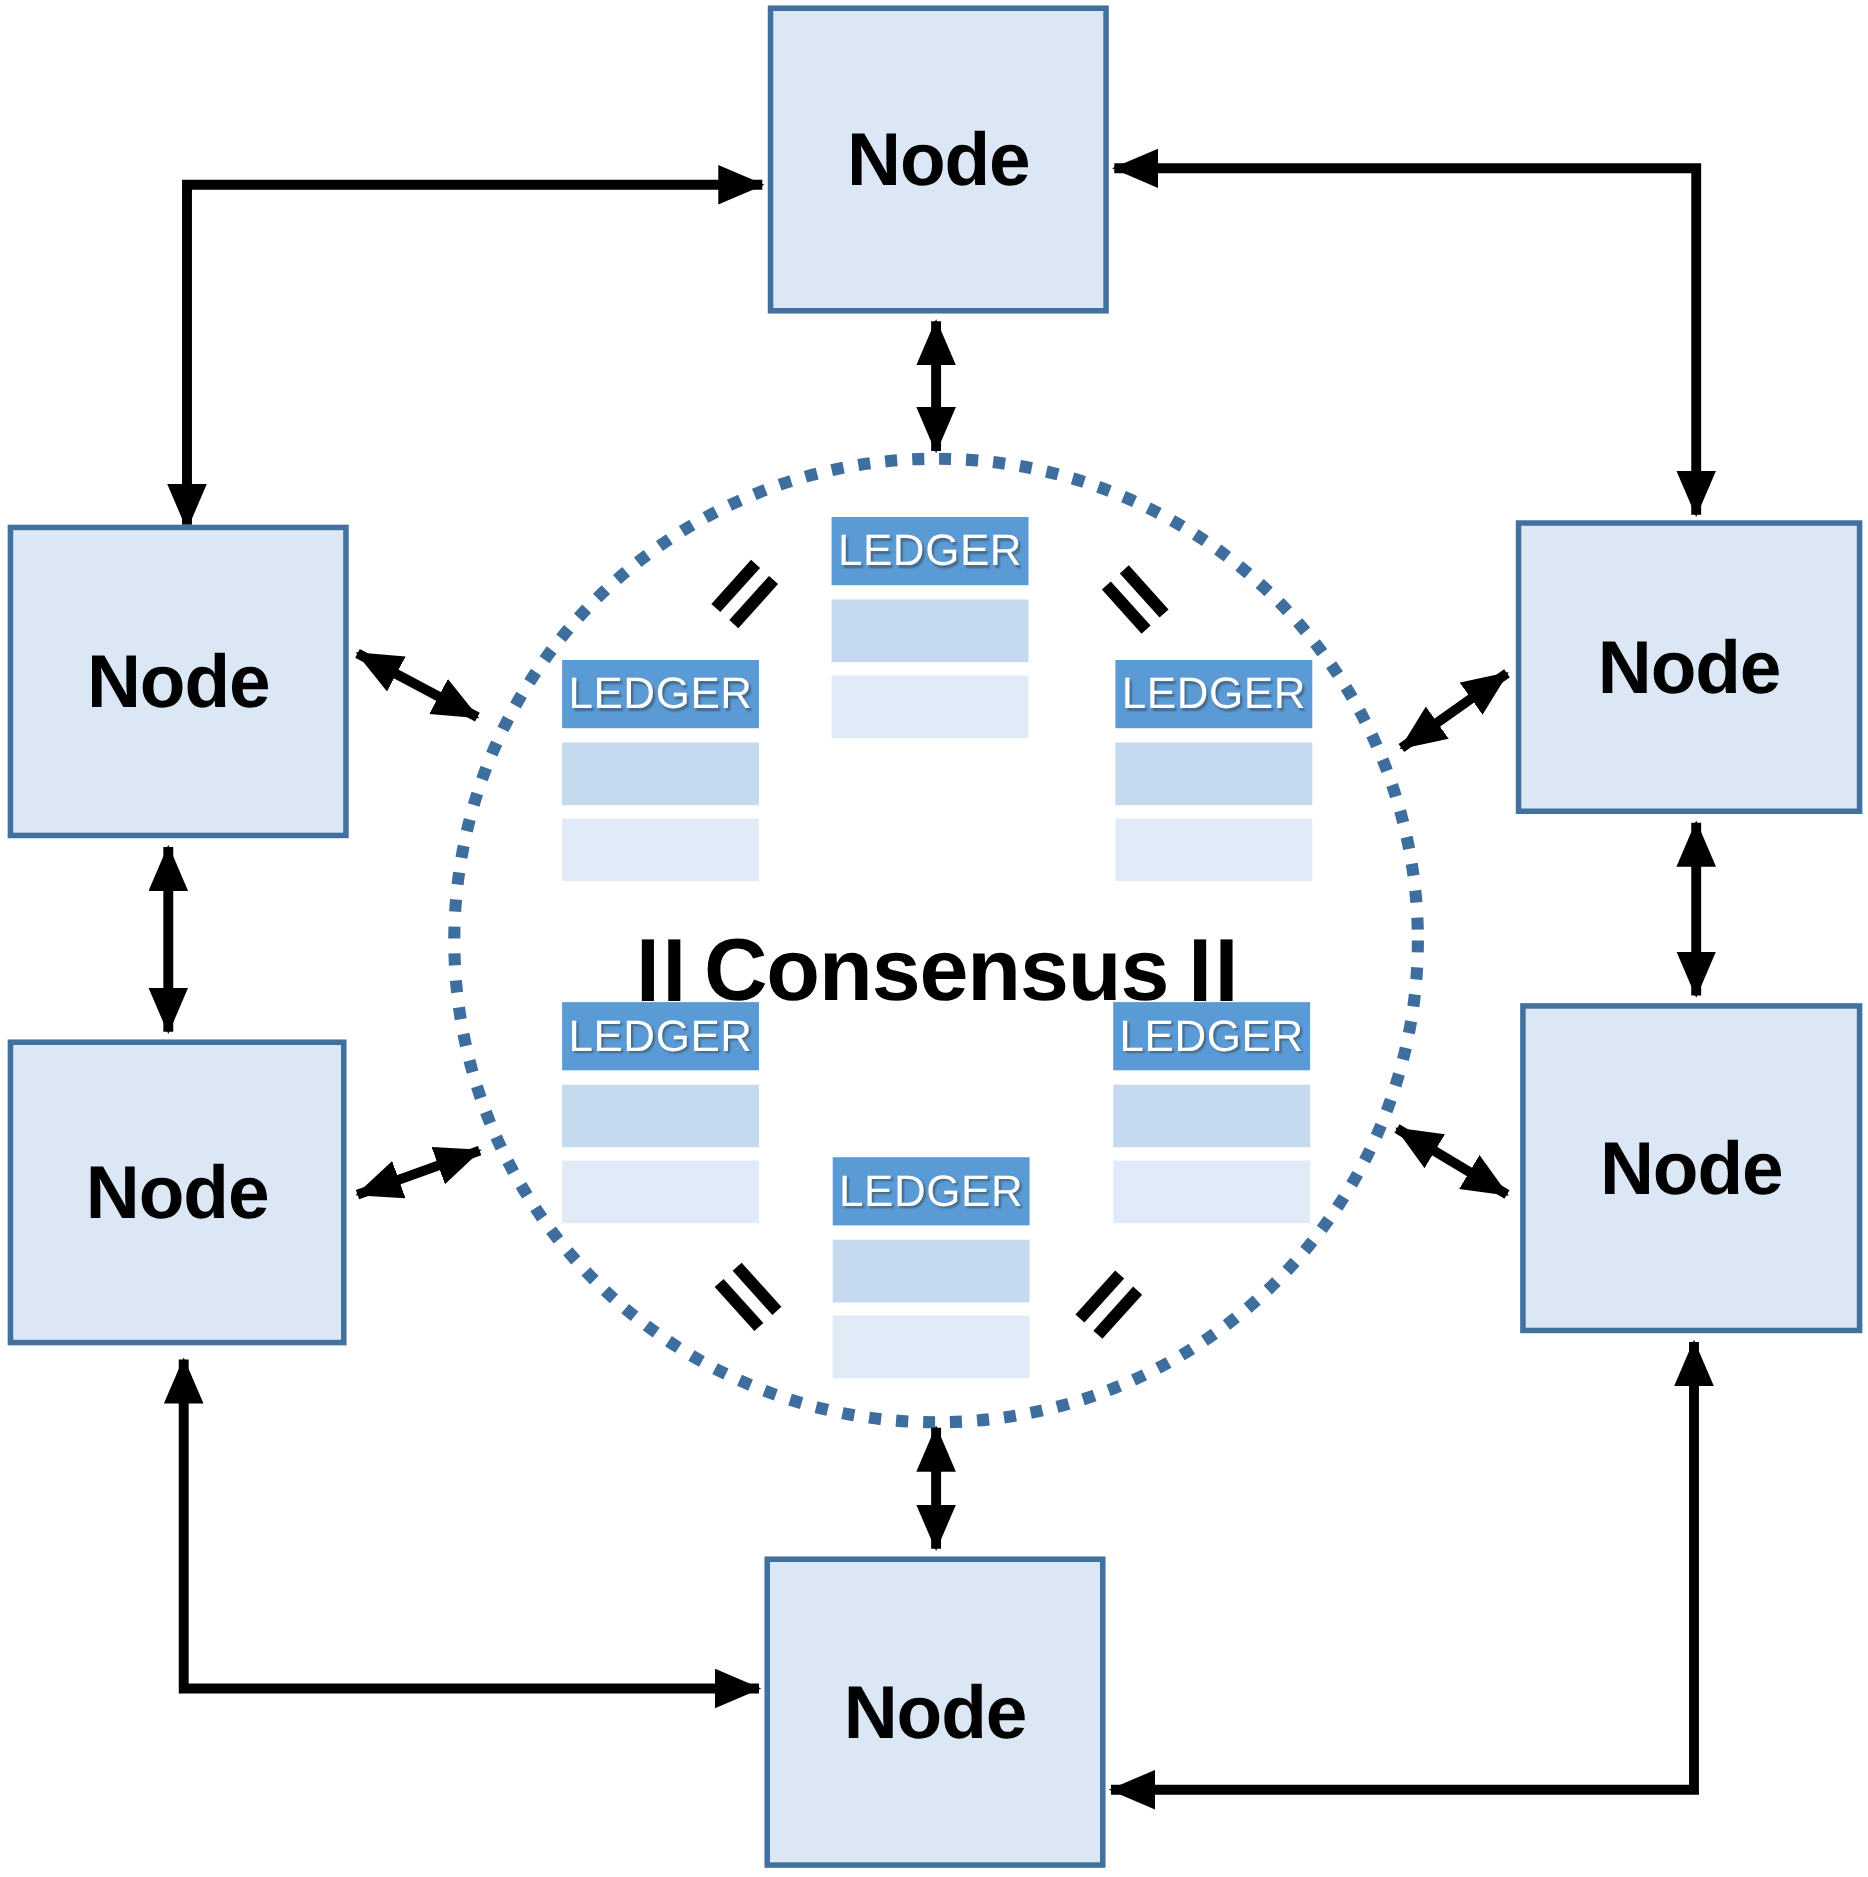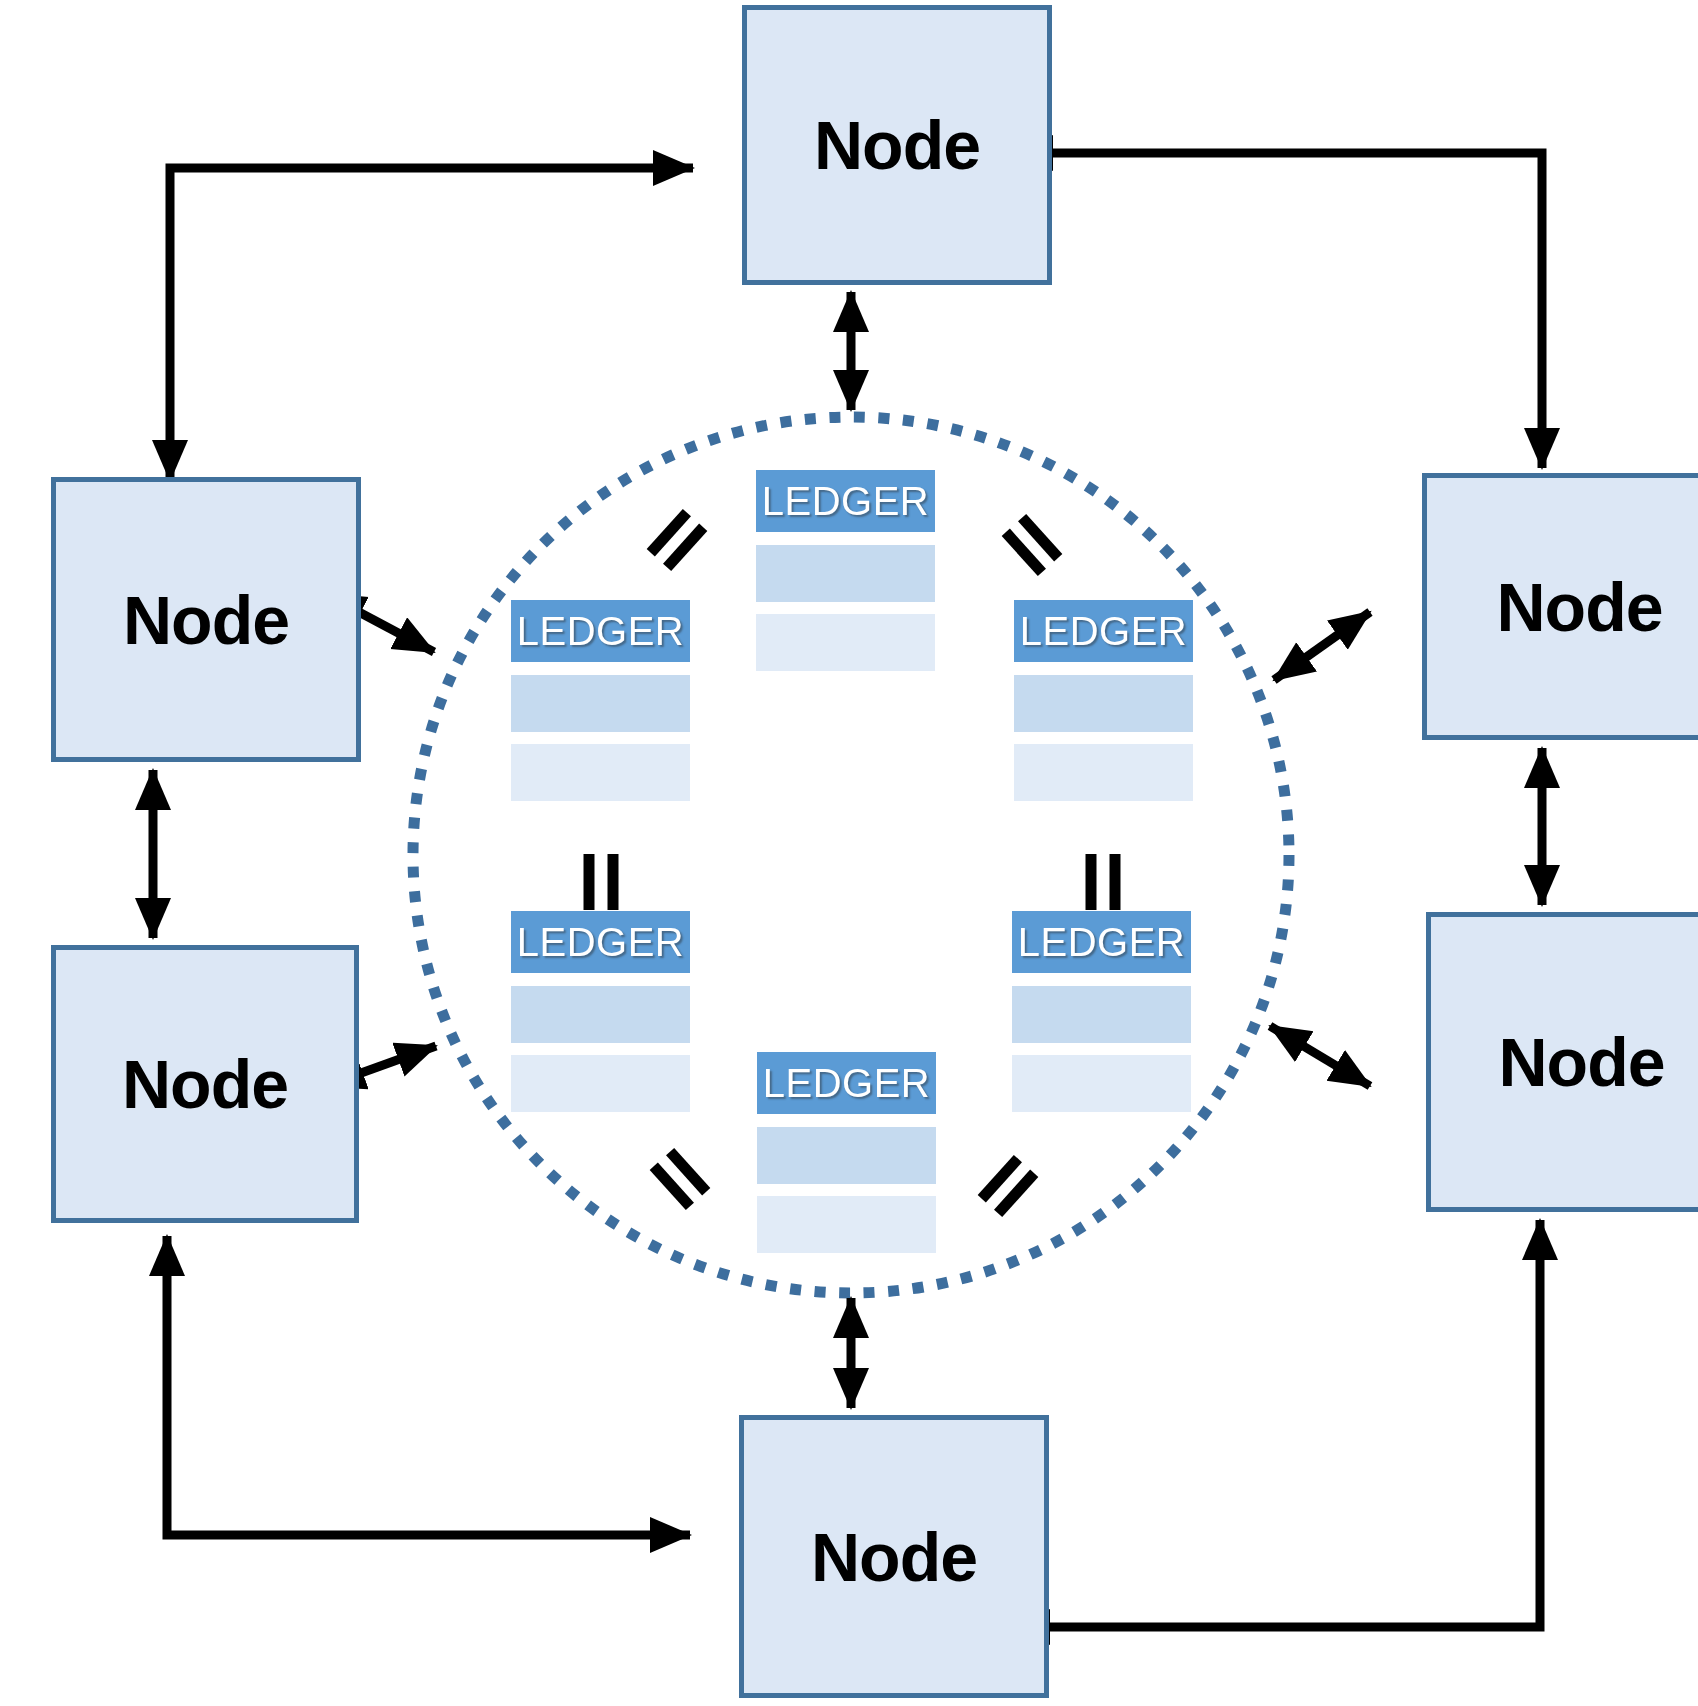--- a/index.html
+++ b/index.html
@@ -26,21 +26,21 @@
   .eq line{
     stroke:var(--arrow,#000);
     stroke-width:11;
   }
 
   .node{
     position:absolute;
     box-sizing:border-box;
     background:var(--node-fill,#dce7f5);
     border:5px solid var(--node-border,#41719c);
-    display:flex;align-items:center;justify-content:center;margin-left:44px;
+    display:flex;align-items:center;justify-content:center;
   }
   .node .nlabel{
     font-size:68px;
     font-weight:bold;
     color:var(--text,#000);
     letter-spacing:-1px;
   }
 
   .lhead{
     position:absolute;
@@ -162,14 +162,15 @@
     <div class="lhead" style="left:1012px;top:911px;width:179px;height:62px;">LEDGER</div>
     <div class="lrow r1" style="left:1012px;top:986px;width:179px;height:57px;"></div>
     <div class="lrow r2" style="left:1012px;top:1055px;width:179px;height:57px;"></div>
   </div>
   <div>
     <div class="lhead" style="left:757px;top:1052px;width:179px;height:62px;">LEDGER</div>
     <div class="lrow r1" style="left:757px;top:1127px;width:179px;height:57px;"></div>
     <div class="lrow r2" style="left:757px;top:1196px;width:179px;height:57px;"></div>
   </div>
 
+  <div class="consensus">Consensus</div>
 
 </div>
 
 </body></html>

